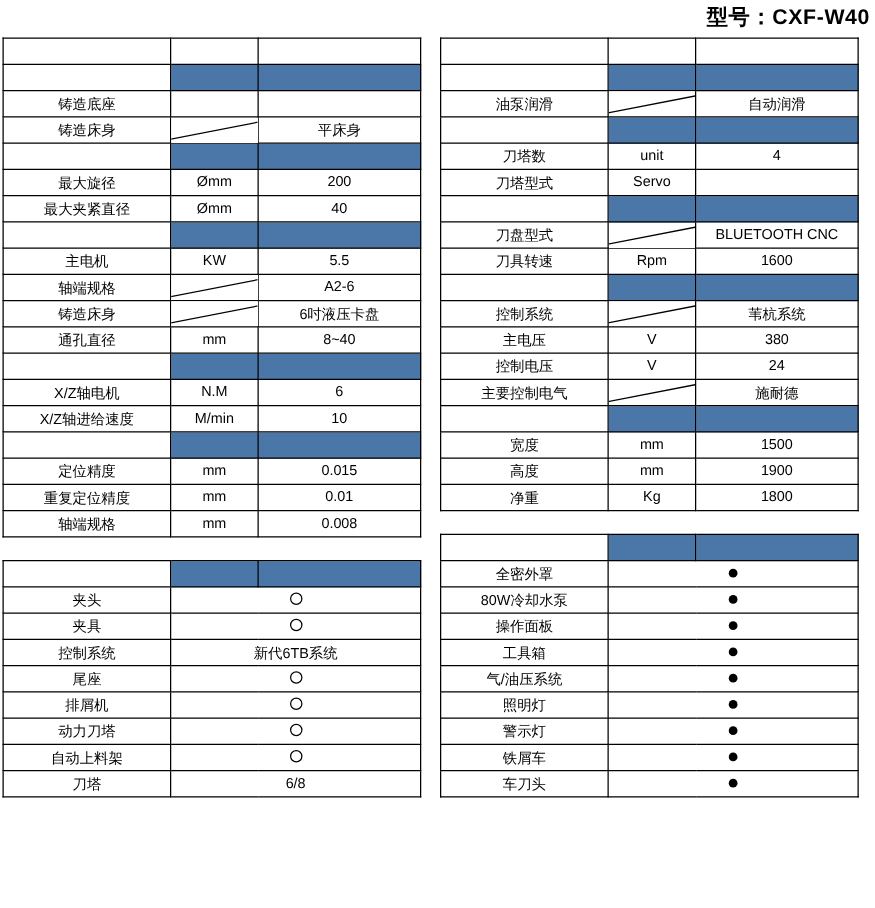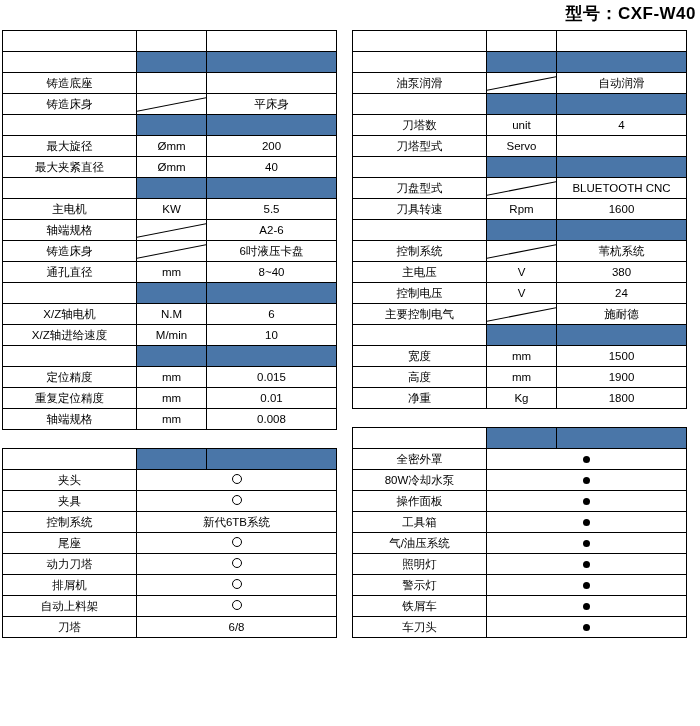--- a/index.html
+++ b/index.html
@@ -231,25 +231,25 @@
         </tr>
         <tr>
           <td class="lft">控制系统</td>
           <td class="ctr big" colspan="2">新代6TB系统</td>
         </tr>
         <tr>
           <td class="lft">尾座</td>
           <td class="ctr" colspan="2"><span class="circ"></span></td>
         </tr>
         <tr>
+          <td class="lft">排屑机</td>
+          <td class="ctr" colspan="2"><span class="circ"></span></td>
+        </tr>
+        <tr>
           <td class="lft">动力刀塔</td>
-          <td class="ctr" colspan="2"><span class="circ"></span></td>
-        </tr>
-        <tr>
-          <td class="lft">排屑机</td>
           <td class="ctr" colspan="2"><span class="circ"></span></td>
         </tr>
         <tr>
           <td class="lft">自动上料架</td>
           <td class="ctr" colspan="2"><span class="circ"></span></td>
         </tr>
         <tr>
           <td class="lft">刀塔</td>
           <td class="ctr mid" colspan="2">6/8</td>
         </tr>

